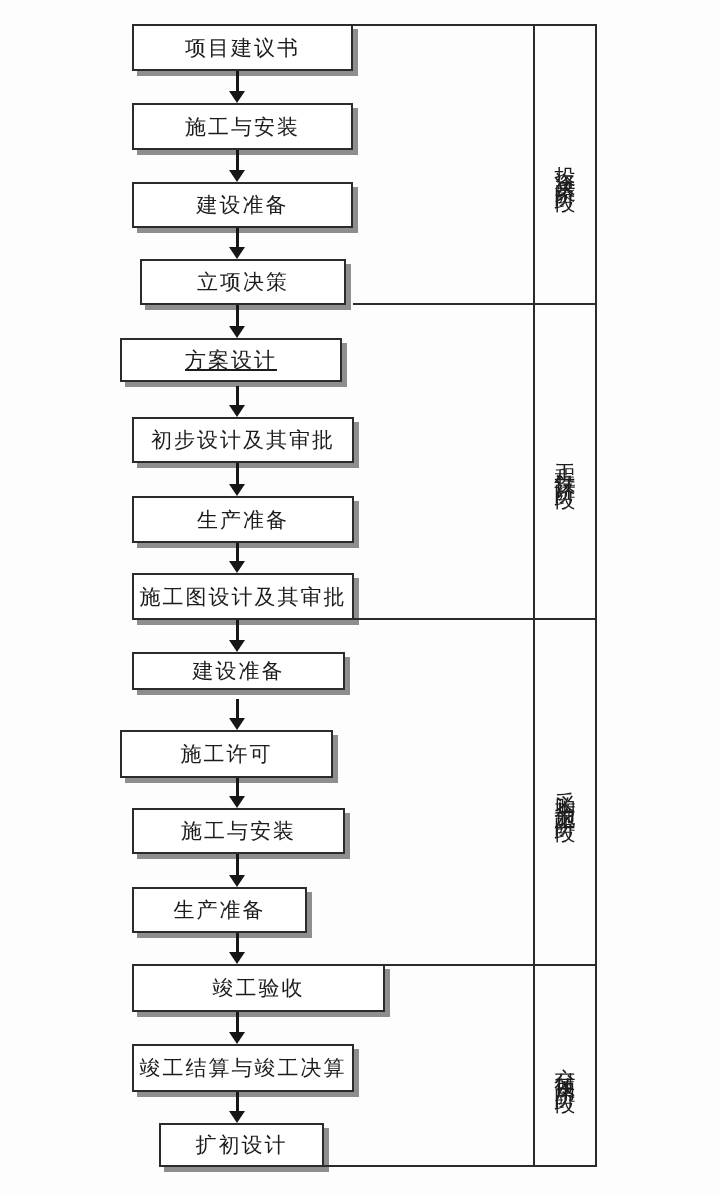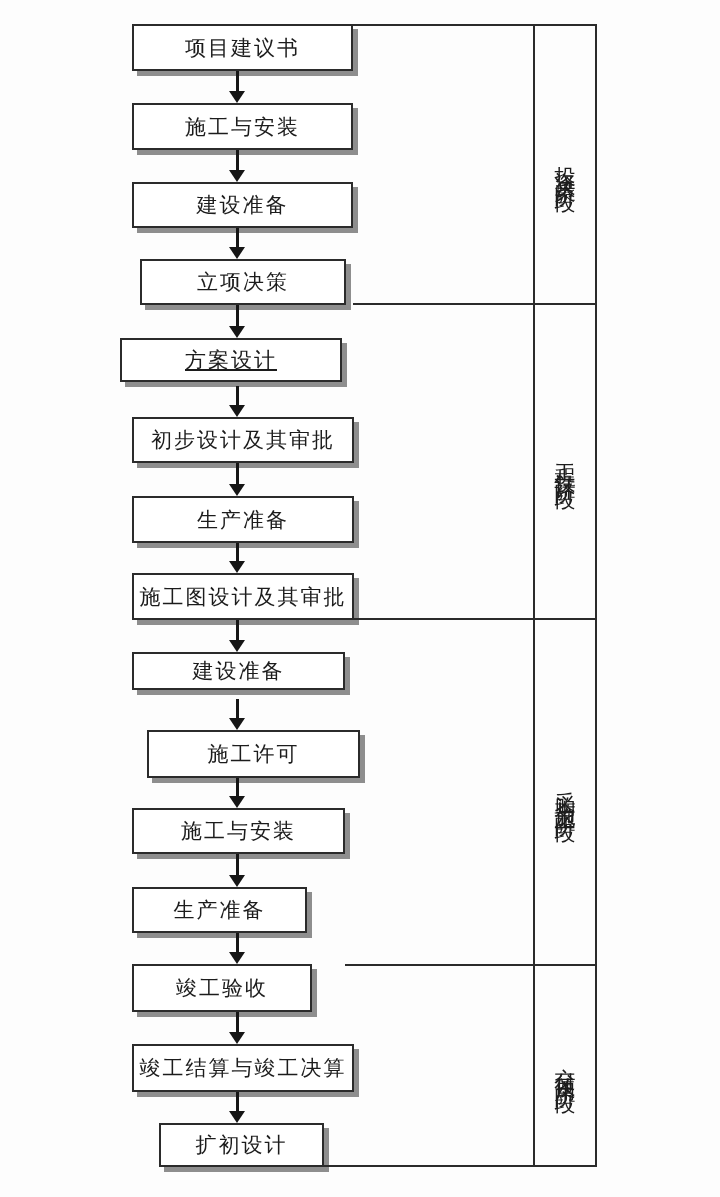--- a/index.html
+++ b/index.html
@@ -88,30 +88,30 @@
       <div class="arrow-head" style="left: 229px; top: 484px;"></div>
       <div class="flow-box" style="left: 132px; top: 496px; width: 222px; height: 47px;">生产准备</div>
       <div class="arrow-shaft" style="left: 236px; top: 543px; height: 20px;"></div>
       <div class="arrow-head" style="left: 229px; top: 561px;"></div>
       <div class="flow-box" style="left: 132px; top: 573px; width: 222px; height: 47px;">施工图设计及其审批</div>
       <div class="arrow-shaft" style="left: 236px; top: 620px; height: 22px;"></div>
       <div class="arrow-head" style="left: 229px; top: 640px;"></div>
       <div class="flow-box" style="left: 132px; top: 652px; width: 213px; height: 38px;">建设准备</div>
       <div class="arrow-shaft" style="left: 236px; top: 699px; height: 21px;"></div>
       <div class="arrow-head" style="left: 229px; top: 718px;"></div>
-      <div class="flow-box" style="left: 147px; top: 730px; width: 213px; height: 48px;">施工许可</div>
+      <div class="flow-box" style="left: 120px; top: 730px; width: 213px; height: 48px;">施工许可</div>
       <div class="arrow-shaft" style="left: 236px; top: 778px; height: 20px;"></div>
       <div class="arrow-head" style="left: 229px; top: 796px;"></div>
       <div class="flow-box" style="left: 132px; top: 808px; width: 213px; height: 46px;">施工与安装</div>
       <div class="arrow-shaft" style="left: 236px; top: 854px; height: 23px;"></div>
       <div class="arrow-head" style="left: 229px; top: 875px;"></div>
       <div class="flow-box" style="left: 132px; top: 887px; width: 175px; height: 46px;">生产准备</div>
       <div class="arrow-shaft" style="left: 236px; top: 933px; height: 21px;"></div>
       <div class="arrow-head" style="left: 229px; top: 952px;"></div>
-      <div class="flow-box" style="left: 132px; top: 964px; width: 180px; height: 48px;">竣工验收</div>
+      <div class="flow-box" style="left: 132px; top: 964px; width: 253px; height: 48px;">竣工验收</div>
       <div class="arrow-shaft" style="left: 236px; top: 1012px; height: 22px;"></div>
       <div class="arrow-head" style="left: 229px; top: 1032px;"></div>
       <div class="flow-box" style="left: 132px; top: 1044px; width: 222px; height: 48px;">竣工结算与竣工决算</div>
       <div class="arrow-shaft" style="left: 236px; top: 1092px; height: 21px;"></div>
       <div class="arrow-head" style="left: 229px; top: 1111px;"></div>
       <div class="flow-box" style="left: 159px; top: 1123px; width: 165px; height: 44px;">扩初设计</div>
     </div>
 
   <div class="v-line" style="left:533px; top:24px; height:1143px;"></div>
   <div class="v-line" style="left:595px; top:24px; height:1143px;"></div>

